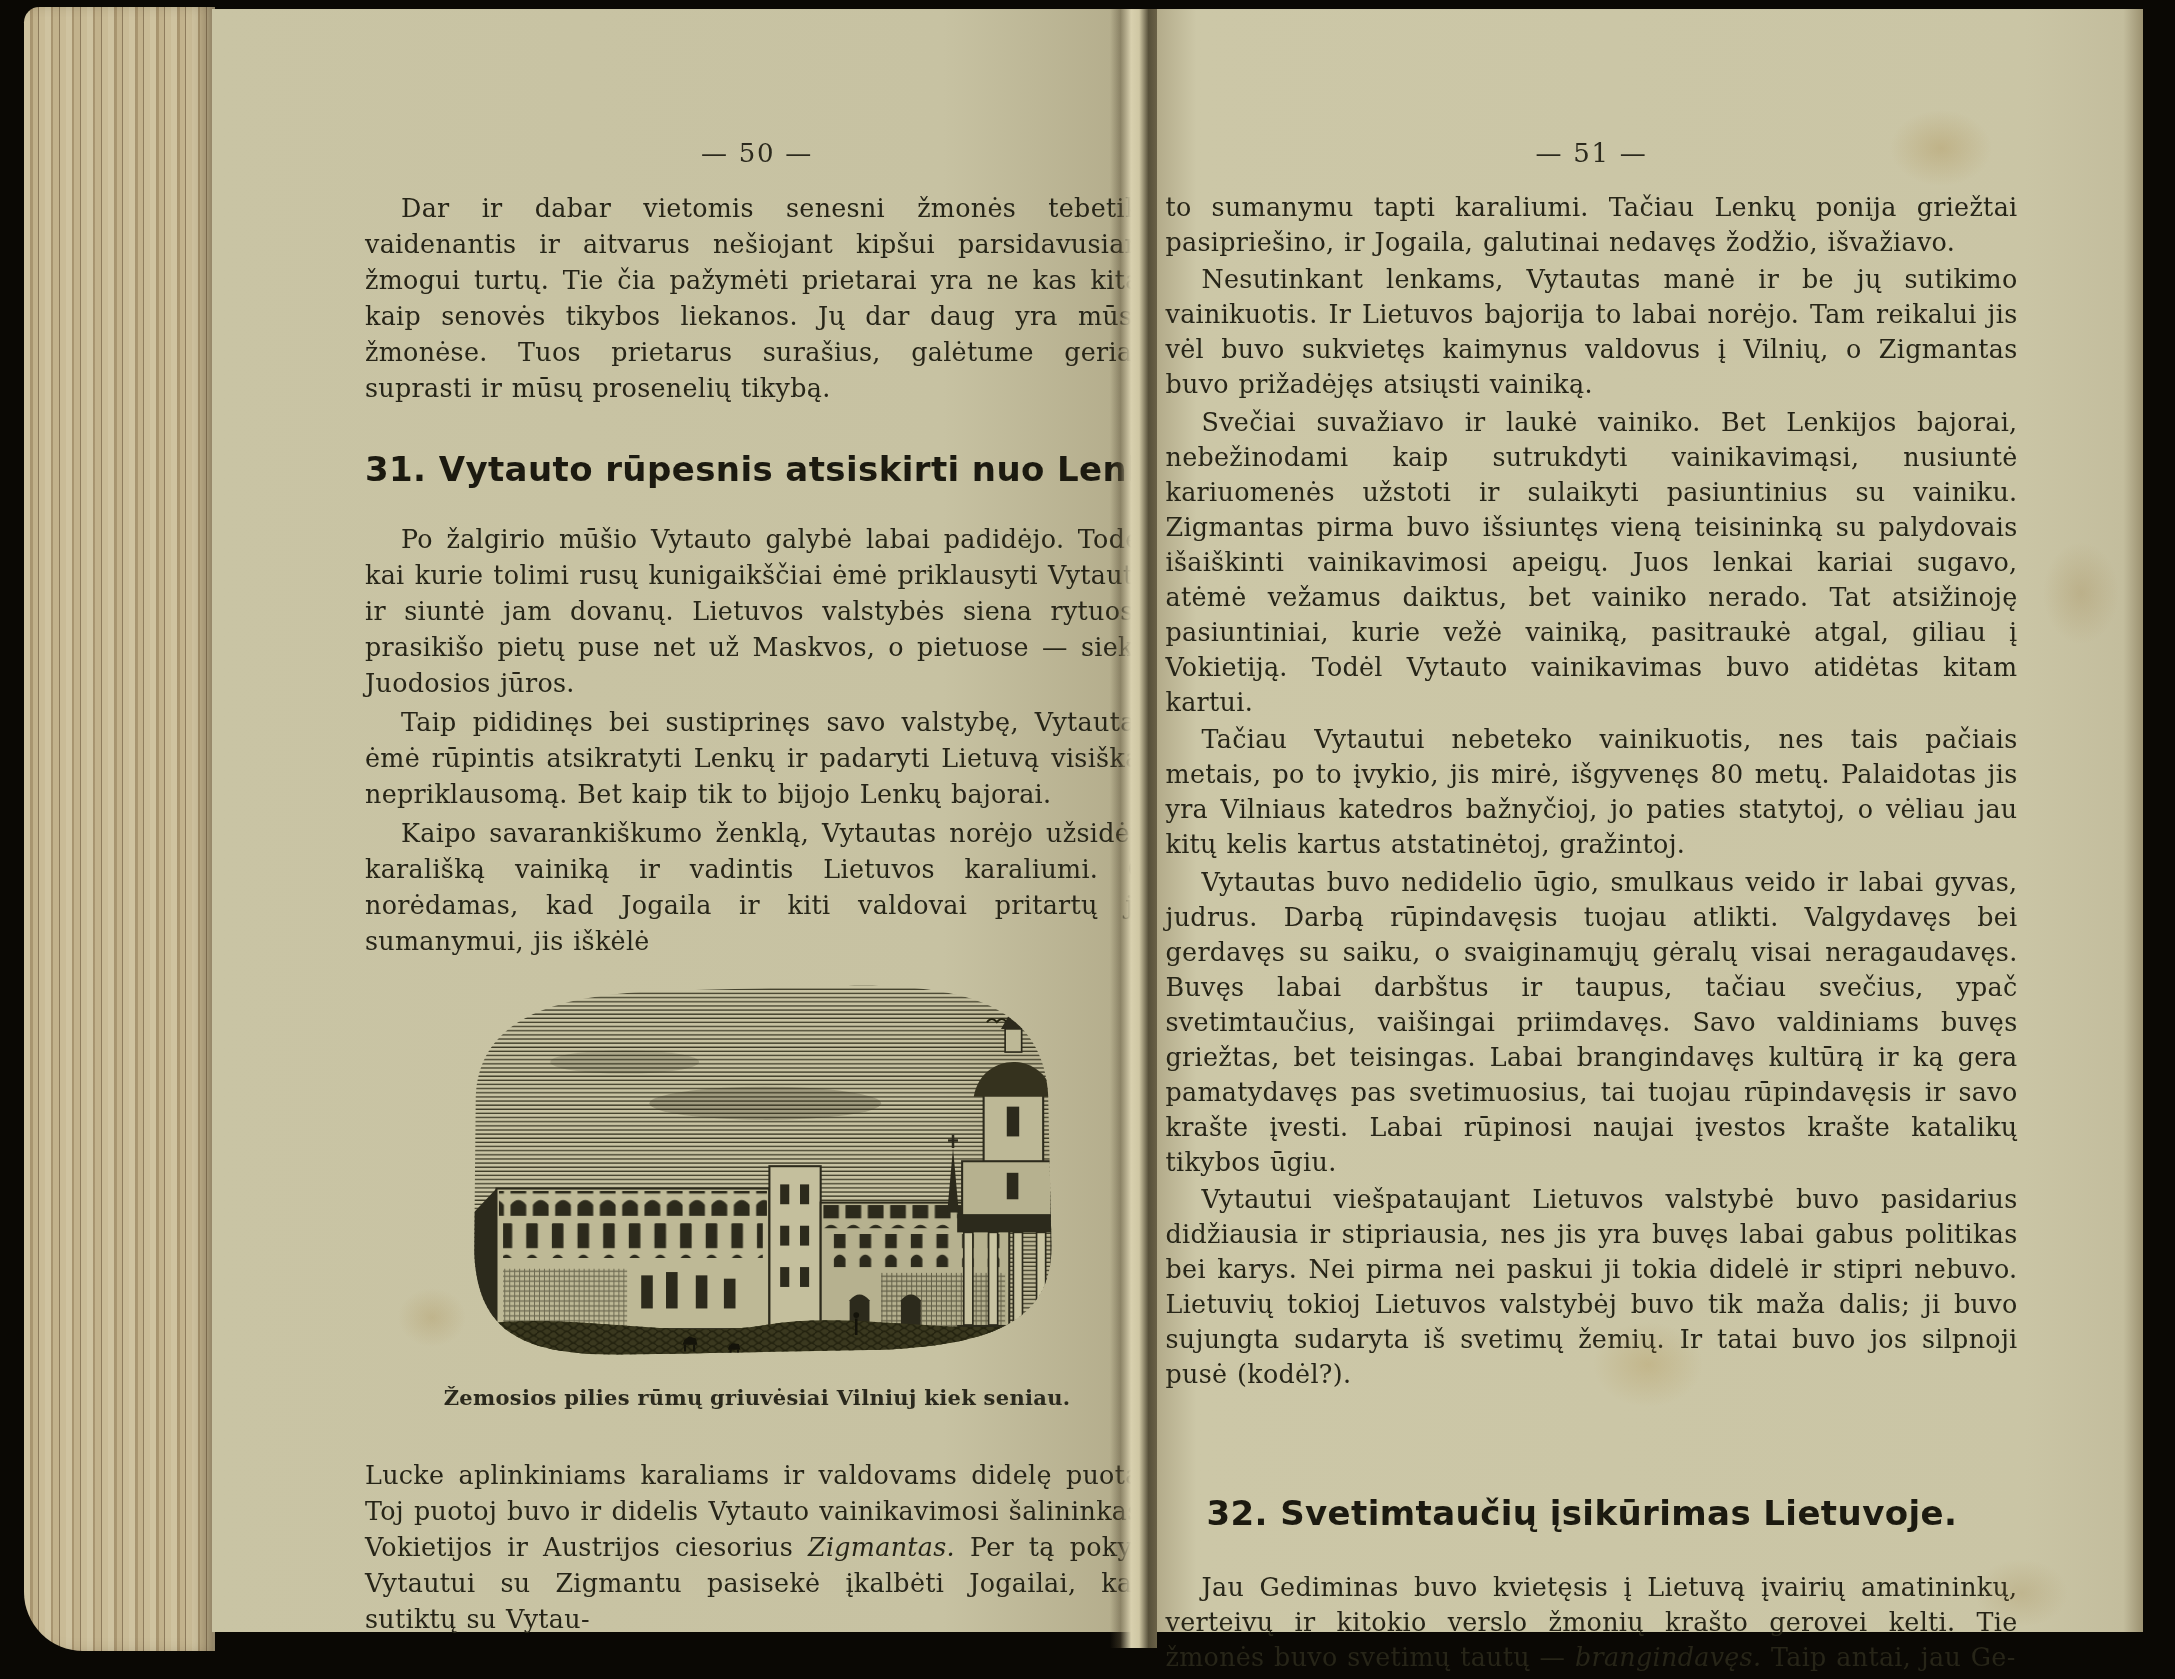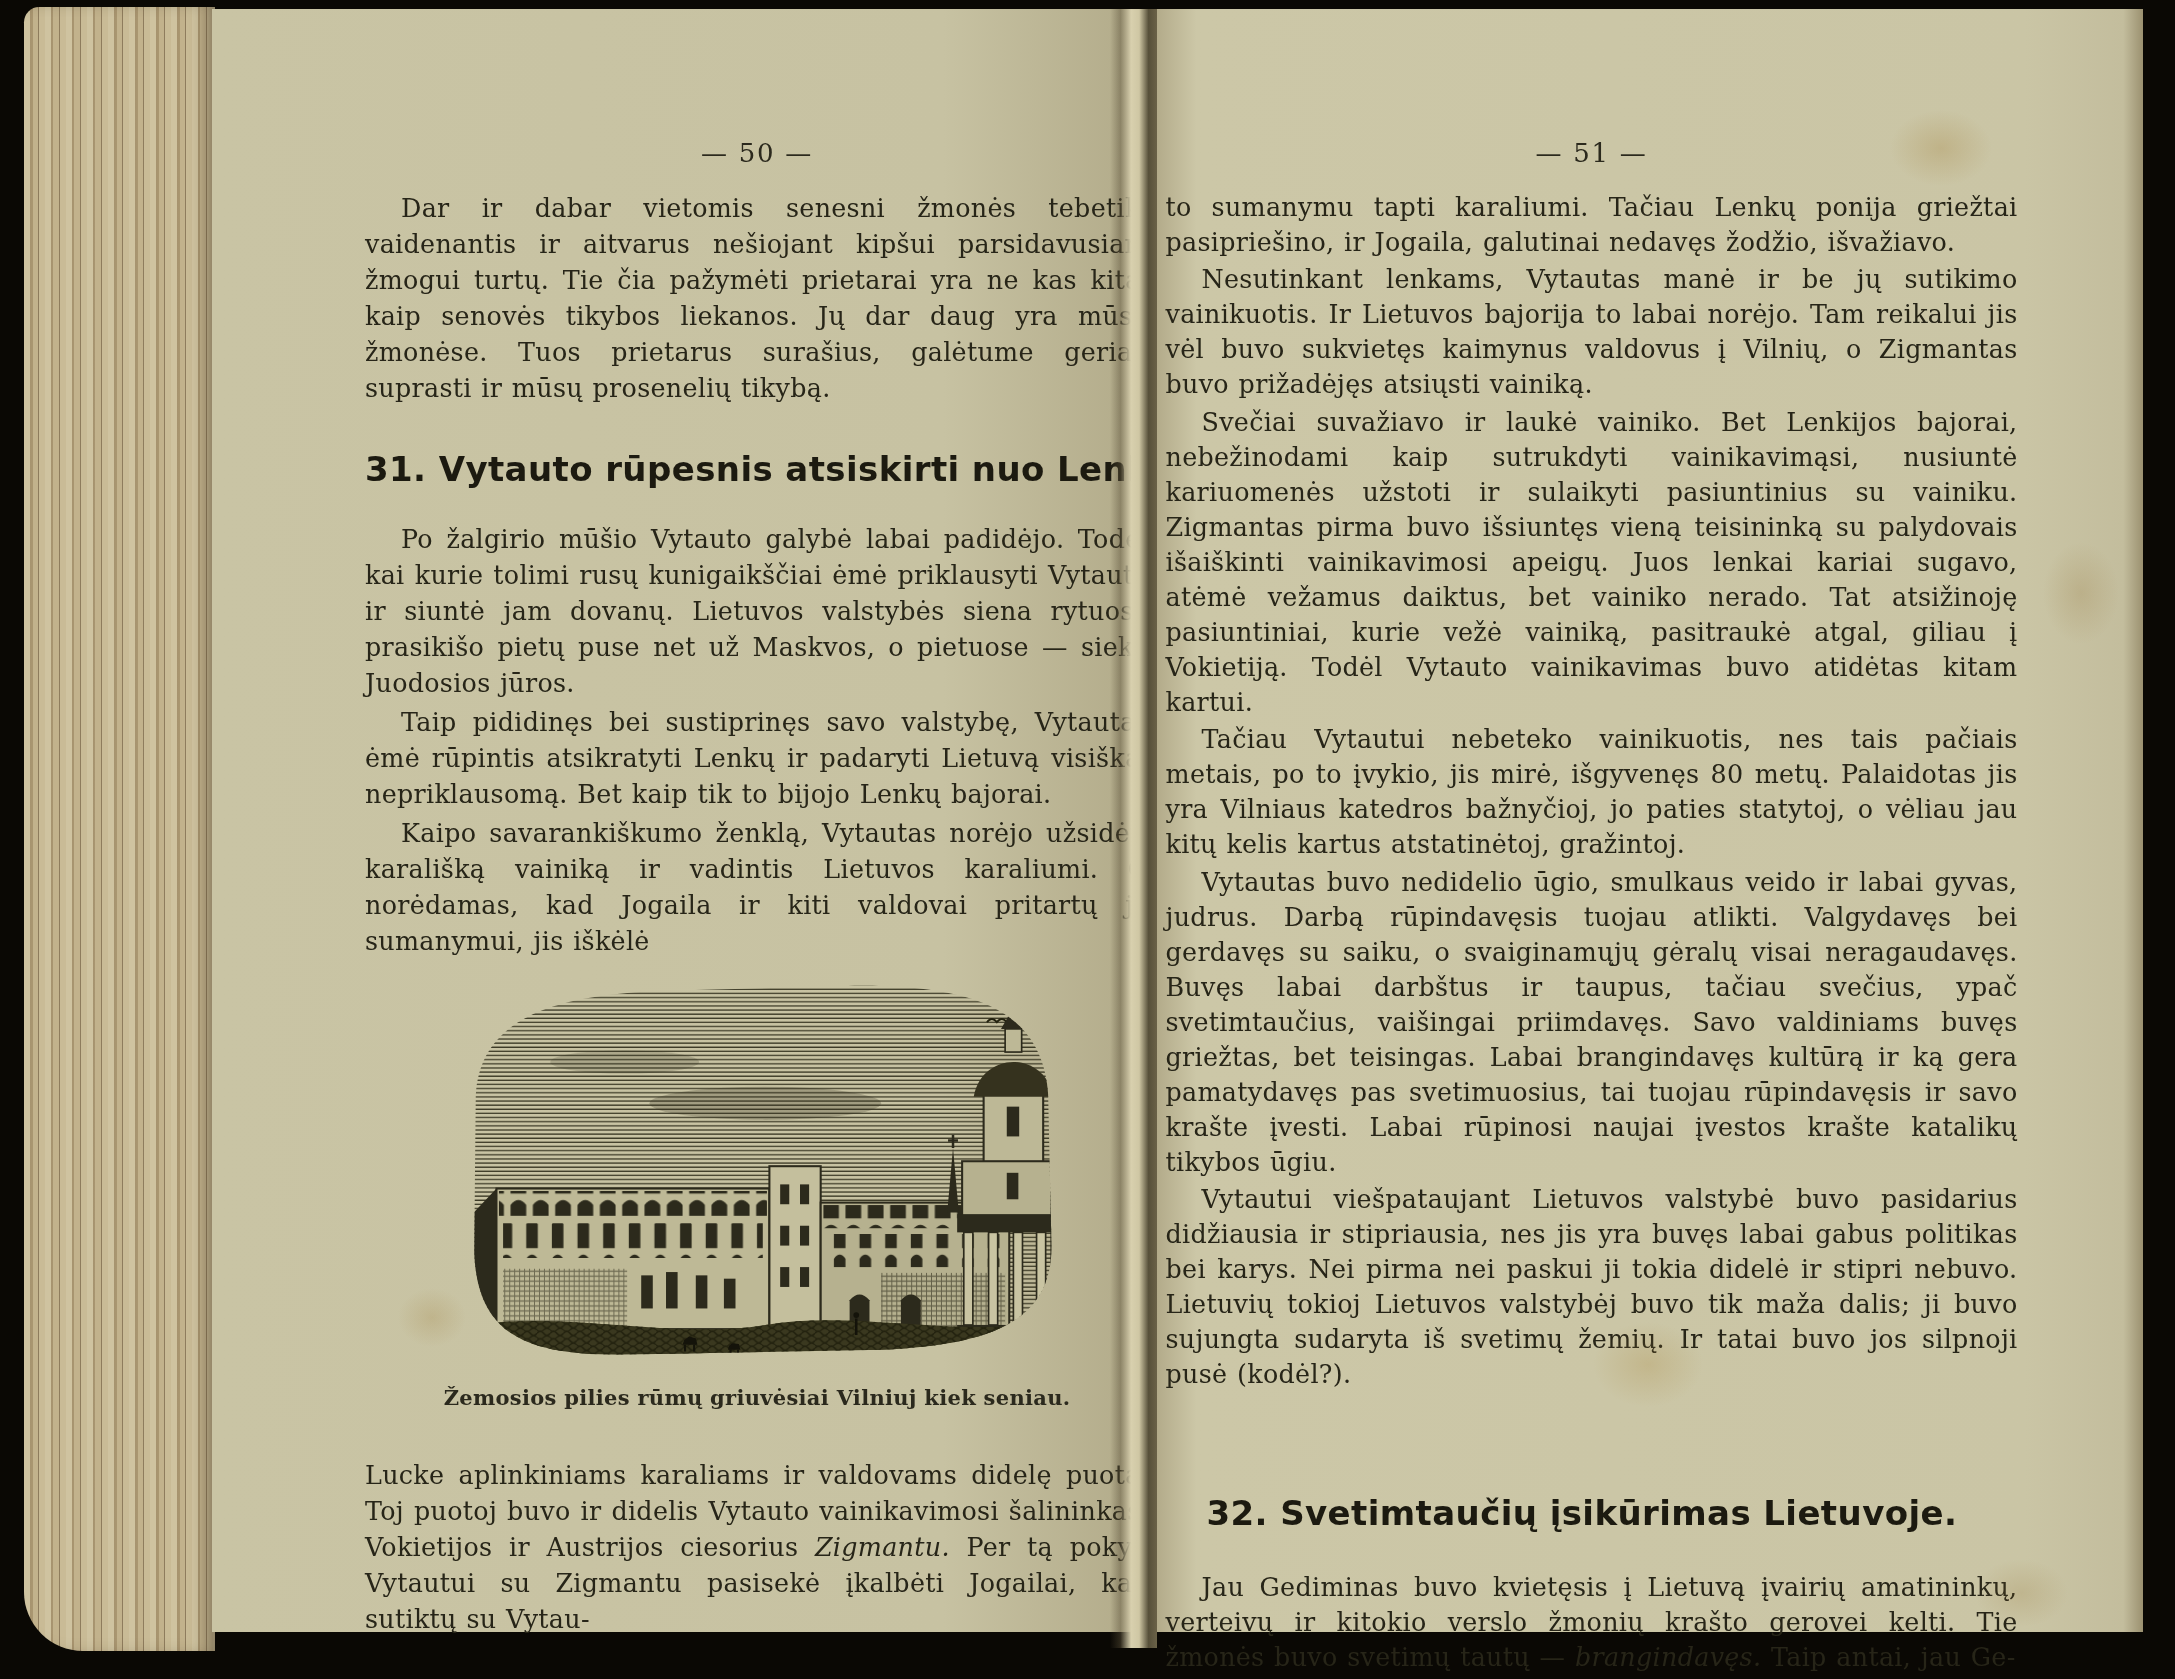--- a/index.html
+++ b/index.html
@@ -206,21 +206,21 @@
             <polygon points="375,458 390,458 388,451 380,450 376,453" fill="#14130a"></polygon>
             <line x1="378" y1="458" x2="378" y2="465" stroke="#14130a" stroke-width="2.5"></line>
             <line x1="387" y1="458" x2="387" y2="465" stroke="#14130a" stroke-width="2.5"></line>
             <line x1="530" y1="420" x2="530" y2="440" stroke="#14130a" stroke-width="3"></line>
             <circle cx="530" cy="416" r="3.5" fill="#14130a"></circle>
           </g>
         </svg>
         <figcaption>Žemosios pilies rūmų griuvėsiai Vilniuj kiek seniau.</figcaption>
       </figure>
 
-      <p class="body" style="margin-top:47px;"><span>Lucke aplinkiniams karaliams ir valdovams didelę puotą. Toj puotoj buvo ir didelis Vytauto vainikavimosi šalininkas, Vokietijos ir Austrijos ciesorius </span><i>Zigmantu.</i><span> Per tą pokylį Vytautui su Zigmantu pasisekė įkalbėti Jogailai, kad sutiktų su Vytau-</span></p>
+      <p class="body" style="margin-top:47px;"><span>Lucke aplinkiniams karaliams ir valdovams didelę puotą. Toj puotoj buvo ir didelis Vytauto vainikavimosi šalininkas, Vokietijos ir Austrijos ciesorius </span><i>Zigmantas.</i><span> Per tą pokylį Vytautui su Zigmantu pasisekė įkalbėti Jogailai, kad sutiktų su Vytau-</span></p>
     </div>
   </div>
 
   <div class="gutter"></div>
 
   <div class="page page-right">
     <div class="page-inner-right">
       <div class="running-head">— 51 —</div>
 
       <p class="body" style="margin-top:22px;">to sumanymu tapti karaliumi. Tačiau Lenkų ponija griežtai pasipriešino, ir Jogaila, galutinai nedavęs žodžio, išvažiavo.</p>

